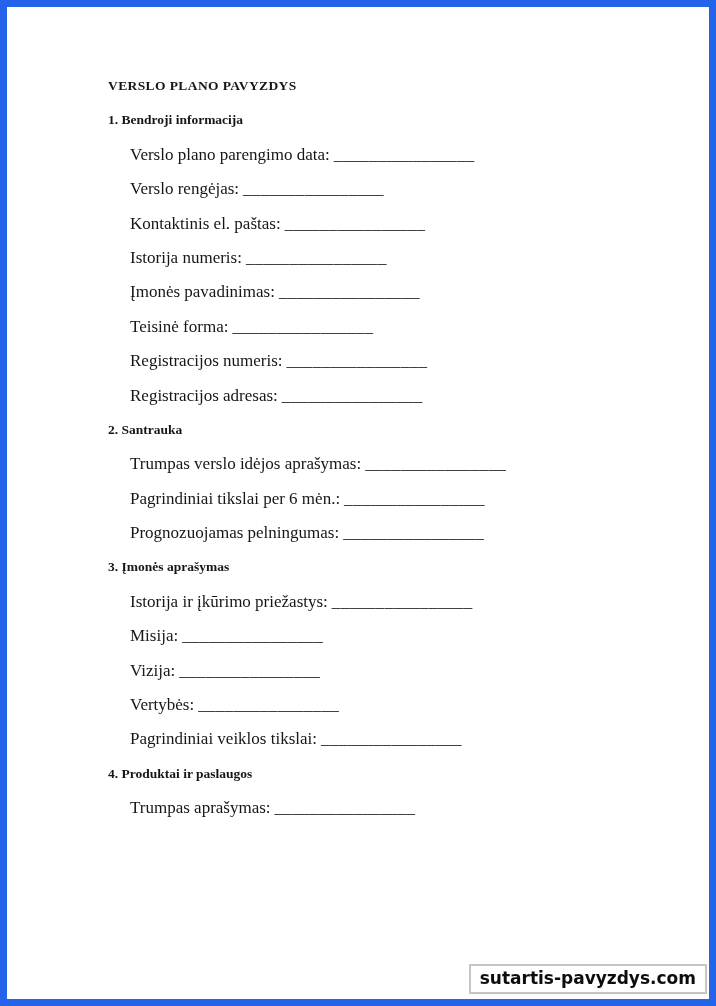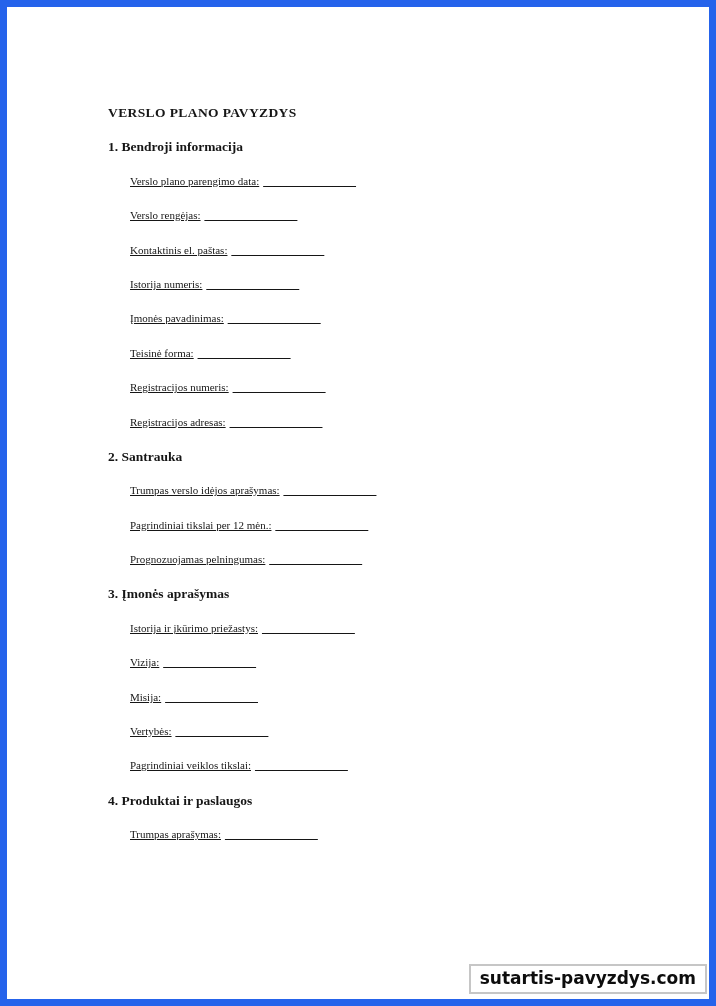--- a/index.html
+++ b/index.html
@@ -12,42 +12,41 @@
     width: 716px;
     height: 1006px;
     box-sizing: border-box;
     border: 7px solid #2563eb;
     background: #ffffff;
     font-family: "Liberation Serif", serif;
     color: #161616;
     overflow: hidden;
   }
   .content {
-    padding-top: 97px;
+    padding-top: 70px;
   }
   .line {
     height: 34.4px;
     line-height: 17px;
     white-space: nowrap;
   }
   .doc-title {
     margin-left: 101px;
     font-size: 13.5px;
     font-weight: bold;
     letter-spacing: 0.4px;
   }
   .section-heading {
     margin-left: 101px;
     font-size: 13.5px;
     font-weight: bold;
   }
   .field-line {
     margin-left: 123px;
-    font-size: 11px;
-    text-decoration: underline;
+    font-size: 17px;
   }
   .blank {
     margin-left: 4px;
     letter-spacing: 0.3px;
   }
   .watermark-badge {
     position: absolute;
     right: 2px;
     bottom: 5px;
     background: #ffffff;
@@ -76,28 +75,28 @@
     <div class="line field-line"><span>Kontaktinis el. paštas:</span><span class="blank">________________</span></div>
     <div class="line field-line"><span>Istorija numeris:</span><span class="blank">________________</span></div>
     <div class="line field-line"><span>Įmonės pavadinimas:</span><span class="blank">________________</span></div>
     <div class="line field-line"><span>Teisinė forma:</span><span class="blank">________________</span></div>
     <div class="line field-line"><span>Registracijos numeris:</span><span class="blank">________________</span></div>
     <div class="line field-line"><span>Registracijos adresas:</span><span class="blank">________________</span></div>
 
     <div class="line section-heading">2. Santrauka</div>
 
     <div class="line field-line"><span>Trumpas verslo idėjos aprašymas:</span><span class="blank">________________</span></div>
-    <div class="line field-line"><span>Pagrindiniai tikslai per 12 mėn.:</span><span class="blank">________________</span></div>
+    <div class="line field-line"><span>Pagrindiniai tikslai per 6 mėn.:</span><span class="blank">________________</span></div>
     <div class="line field-line"><span>Prognozuojamas pelningumas:</span><span class="blank">________________</span></div>
 
     <div class="line section-heading">3. Įmonės aprašymas</div>
 
     <div class="line field-line"><span>Istorija ir įkūrimo priežastys:</span><span class="blank">________________</span></div>
+    <div class="line field-line"><span>Misija:</span><span class="blank">________________</span></div>
     <div class="line field-line"><span>Vizija:</span><span class="blank">________________</span></div>
-    <div class="line field-line"><span>Misija:</span><span class="blank">________________</span></div>
     <div class="line field-line"><span>Vertybės:</span><span class="blank">________________</span></div>
     <div class="line field-line"><span>Pagrindiniai veiklos tikslai:</span><span class="blank">________________</span></div>
 
     <div class="line section-heading">4. Produktai ir paslaugos</div>
 
     <div class="line field-line"><span>Trumpas aprašymas:</span><span class="blank">________________</span></div>
 
   </div>
 
   <div class="watermark-badge">sutartis-pavyzdys.com</div>

